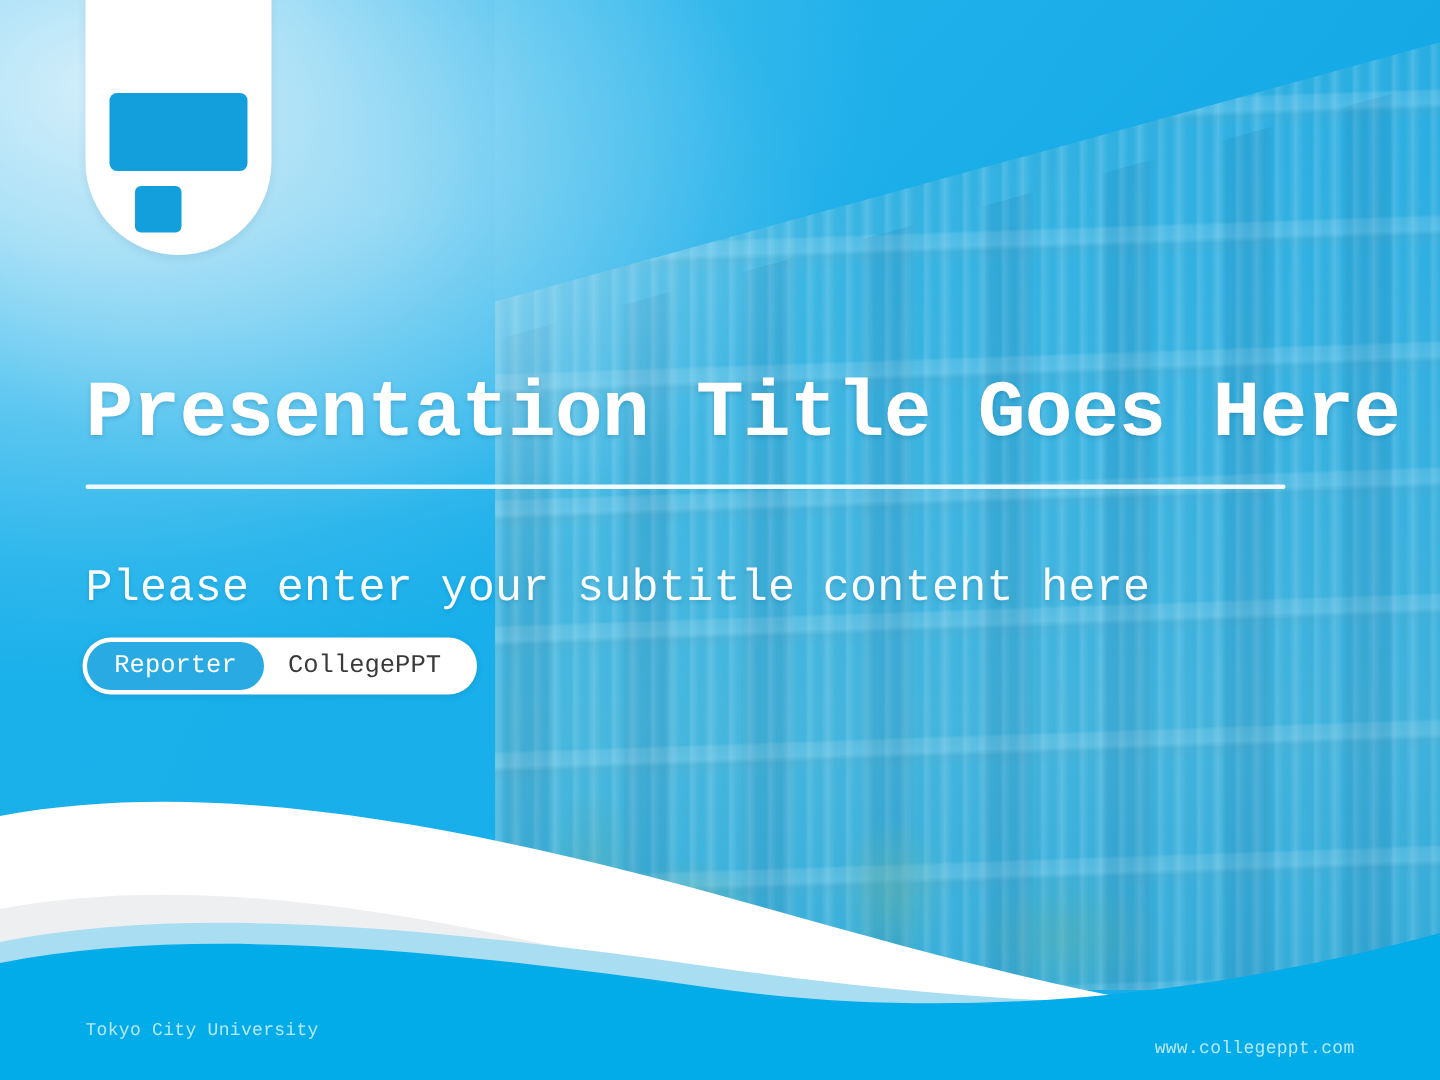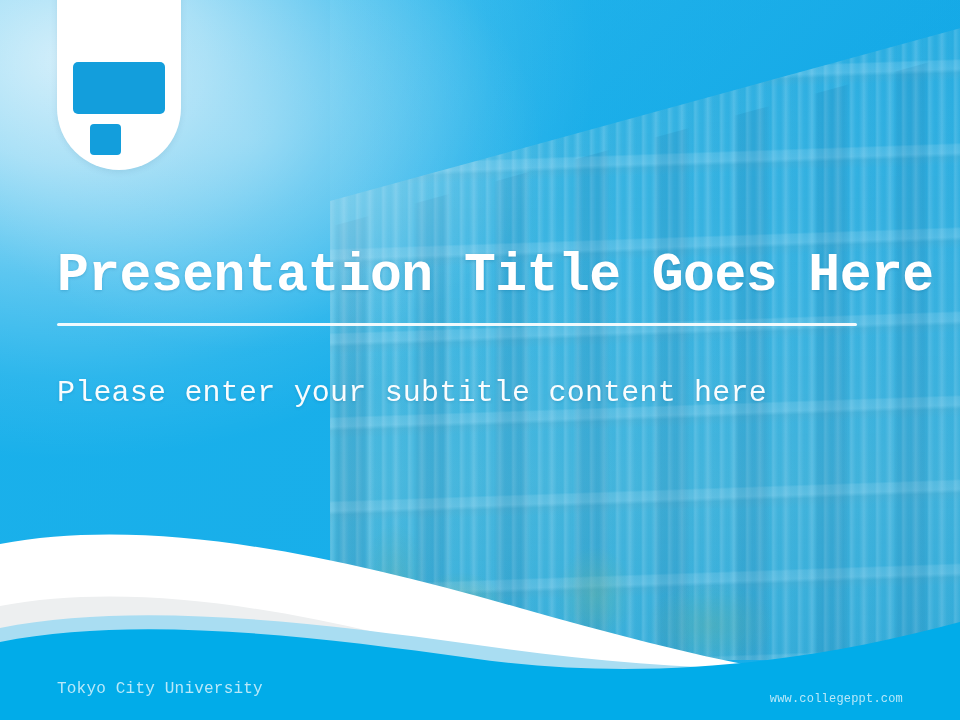--- a/index.html
+++ b/index.html
@@ -254,21 +254,21 @@
     font-size: 17px;
     padding: 0 20px 0 16px;
   }
 
   
   .footer-left {
     position: absolute;
     left: 57px;
     top: 680px;
     color: rgba(255,255,255,0.72);
-    font-size: 16px;
+    font-size: 12px;
     letter-spacing: 0.2px;
   }
   .footer-right {
     position: absolute;
     right: 57px;
     top: 692px;
     color: rgba(255,255,255,0.72);
     font-size: 12px;
     letter-spacing: 0.2px;
     text-align: right;
@@ -301,17 +301,21 @@
 
   <div class="logo">
     <div class="logo-bar"></div>
     <div class="logo-square"></div>
   </div>
 
   <div class="title">Presentation Title Goes Here</div>
   <div class="divider"></div>
   <div class="subtitle">Please enter your subtitle content here</div>
 
+  <div class="pill">
+    <div class="pill-left">Reporter</div>
+    <div class="pill-right">CollegePPT</div>
+  </div>
 
   <div class="footer-left">Tokyo City University</div>
   <div class="footer-right">www.collegeppt.com</div>
 
 </div>
 
 </body></html>

